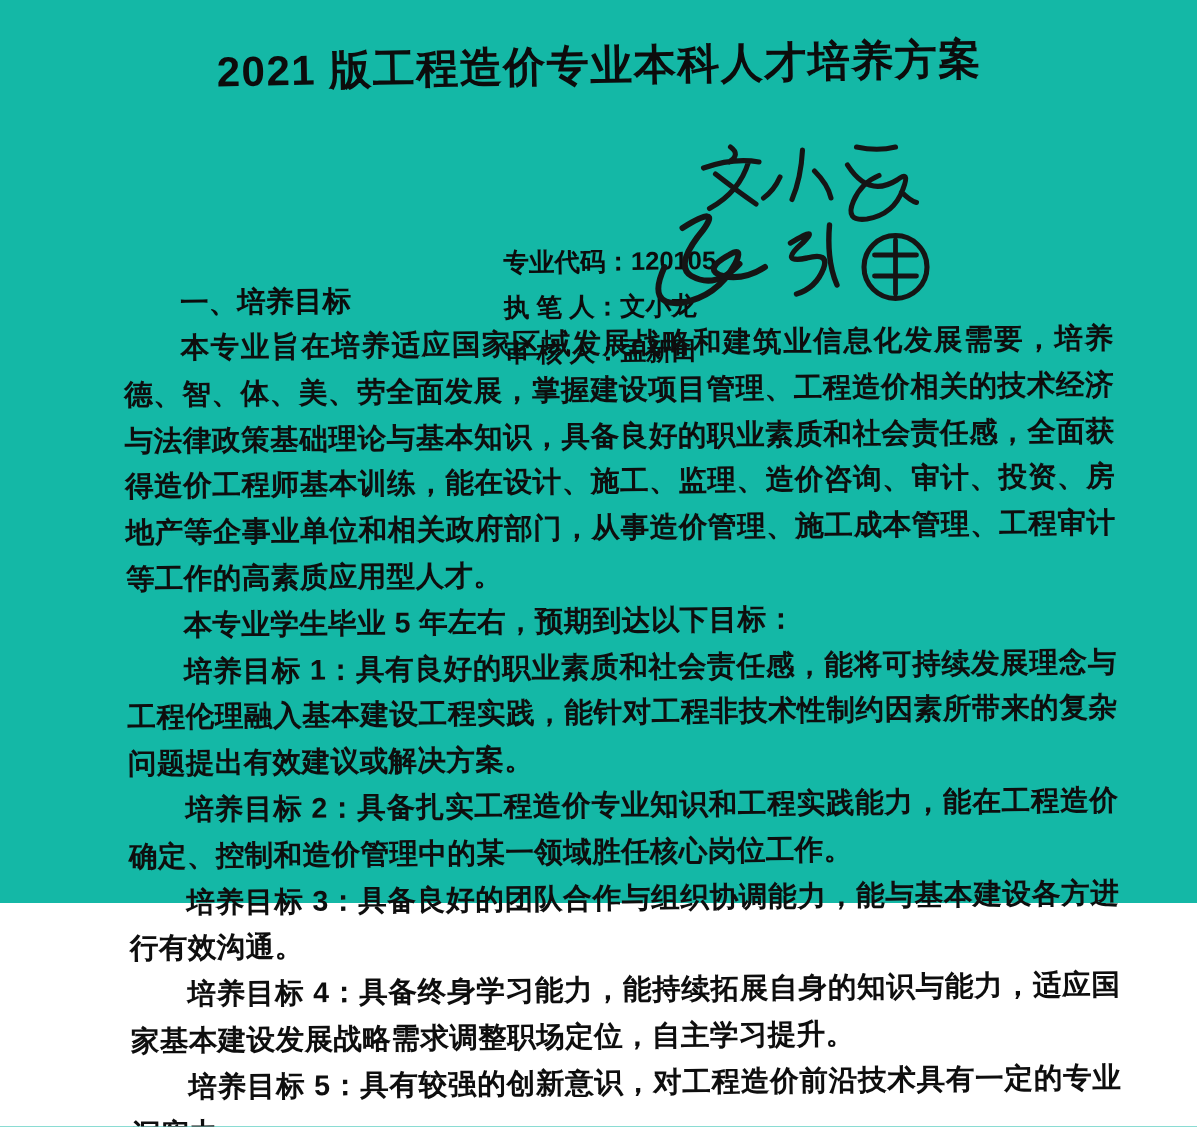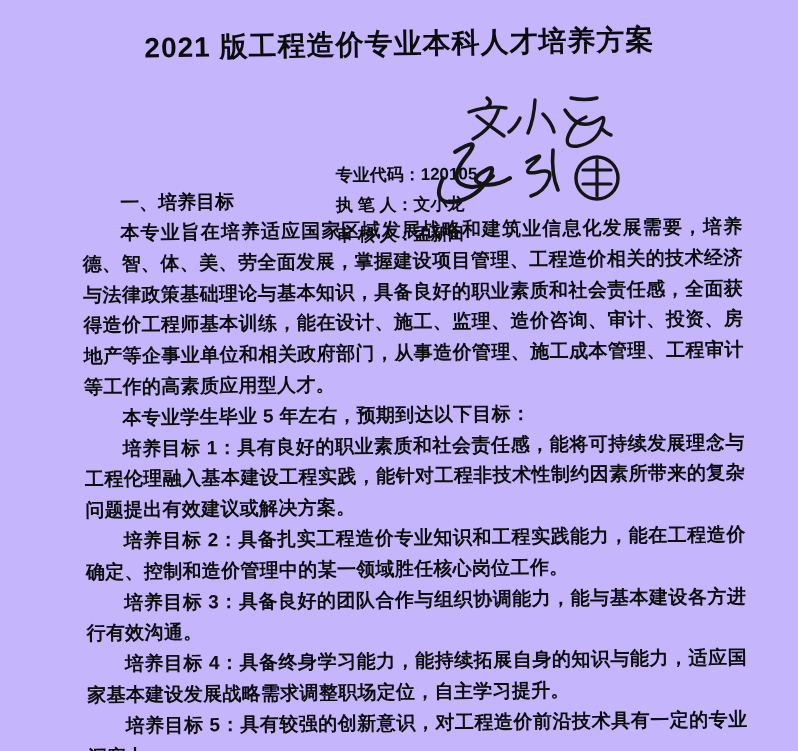--- a/index.html
+++ b/index.html
@@ -2,21 +2,21 @@
 <html><head>
 <meta charset="utf-8">
 <style>
   html,body{margin:0;padding:0;}
   body{
     width:798px;height:751px;background:#ffffff;overflow:hidden;
     font-family:"Liberation Sans","DejaVu Sans",sans-serif;
     color:#111;
   }
   .page{
-    position:relative;width:798px;height:751px;background:#c4b5fd;
+    position:relative;width:798px;height:602px;background:#14b8a6;
   }
   .doc{
     position:absolute;left:0;top:0;width:798px;
     transform:rotate(-0.6deg);transform-origin:40% 0;
   }
   .doc-title{
     margin-top:26px;text-align:center;
     font-size:28px;font-weight:bold;letter-spacing:1px;
     transform:rotate(-0.4deg);
     color:#0c0c0c;

